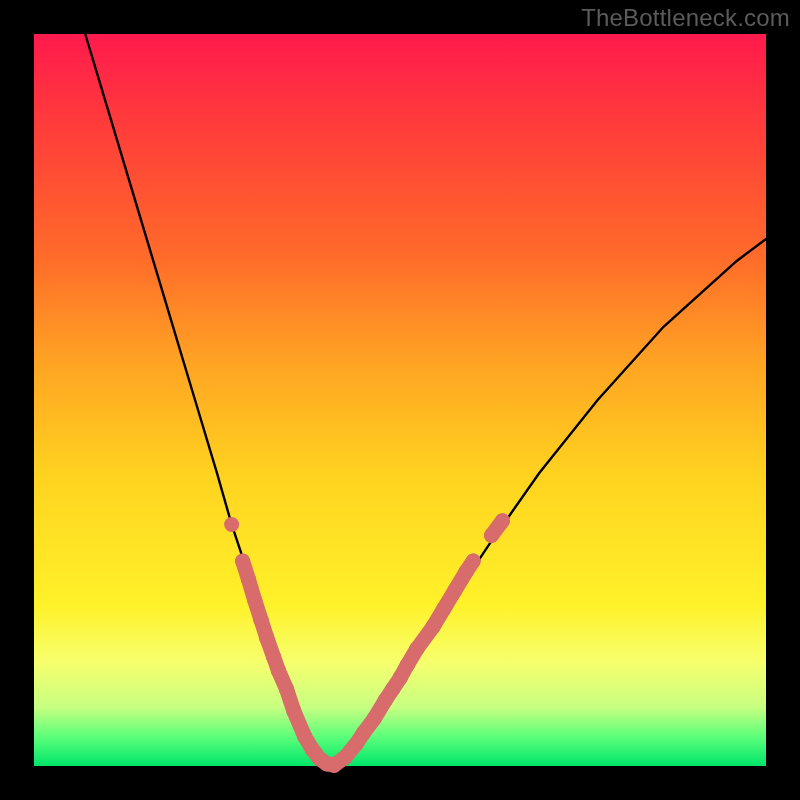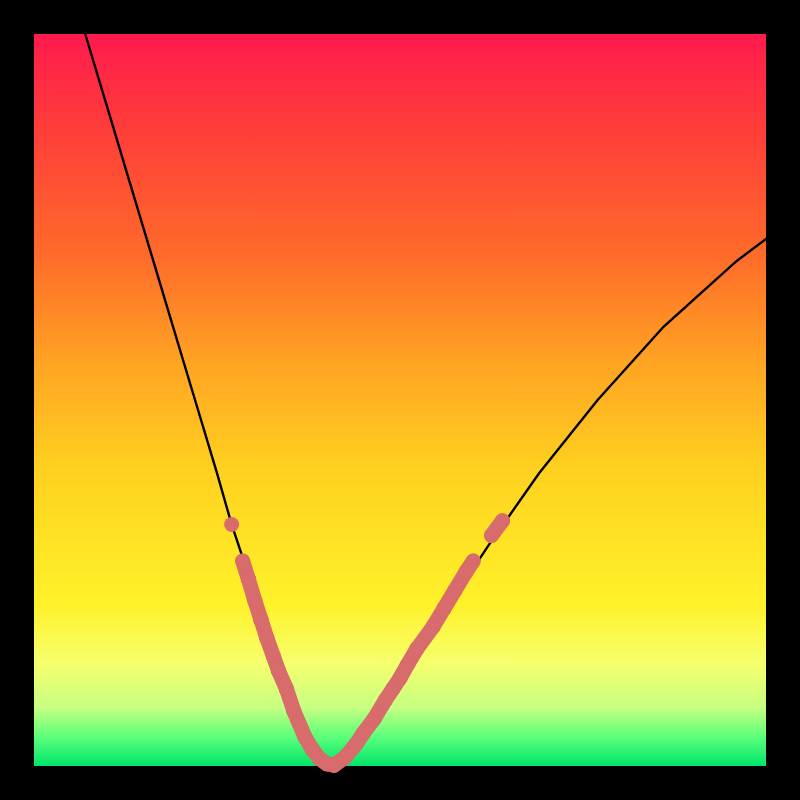--- a/index.html
+++ b/index.html
@@ -118,13 +118,14 @@
           <circle cx="398.94" cy="592.92" r="7.5" fill="#d86b6b"></circle>
           <circle cx="409.92" cy="574.62" r="7.5" fill="#d86b6b"></circle>
           <circle cx="420.90" cy="556.32" r="7.5" fill="#d86b6b"></circle>
           <circle cx="431.88" cy="538.02" r="7.5" fill="#d86b6b"></circle>
           <circle cx="439.20" cy="527.04" r="7.5" fill="#d86b6b"></circle>
           <circle cx="457.50" cy="501.42" r="7.5" fill="#d86b6b"></circle>
           <circle cx="468.48" cy="486.78" r="7.5" fill="#d86b6b"></circle>
         </g>
     </svg>
   </div>
+  <div class="watermark">TheBottleneck.com</div>
 </div>
 
 </body></html>

